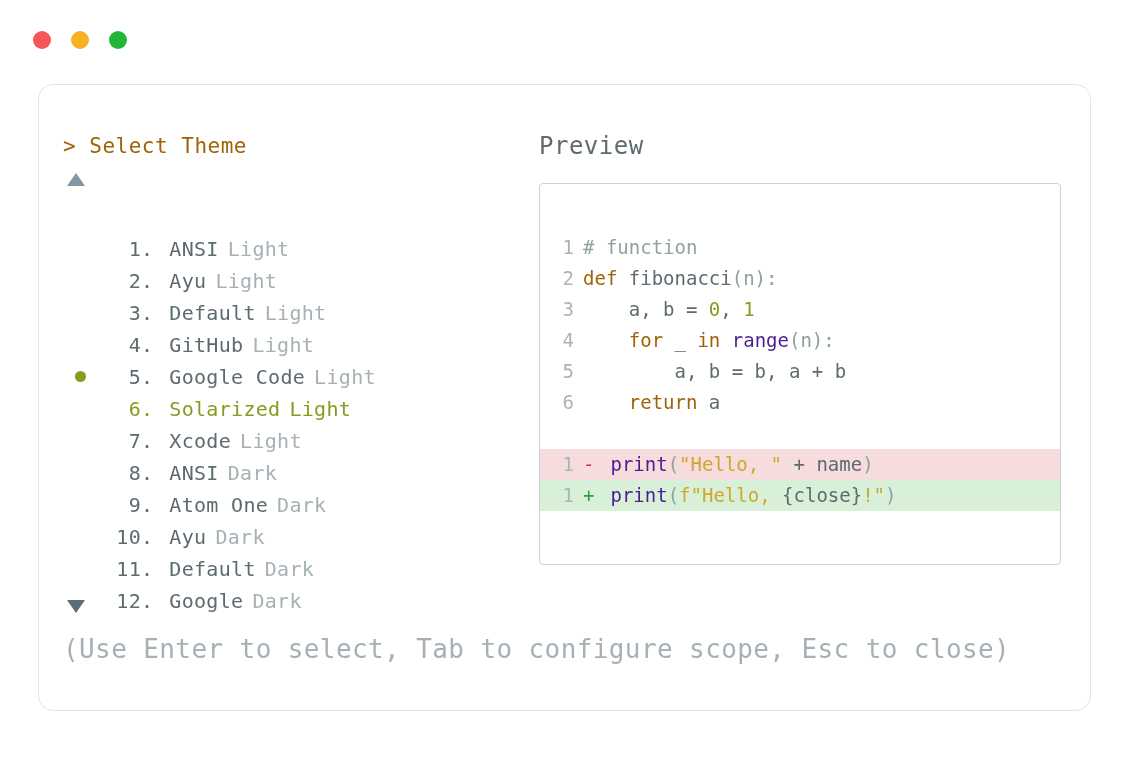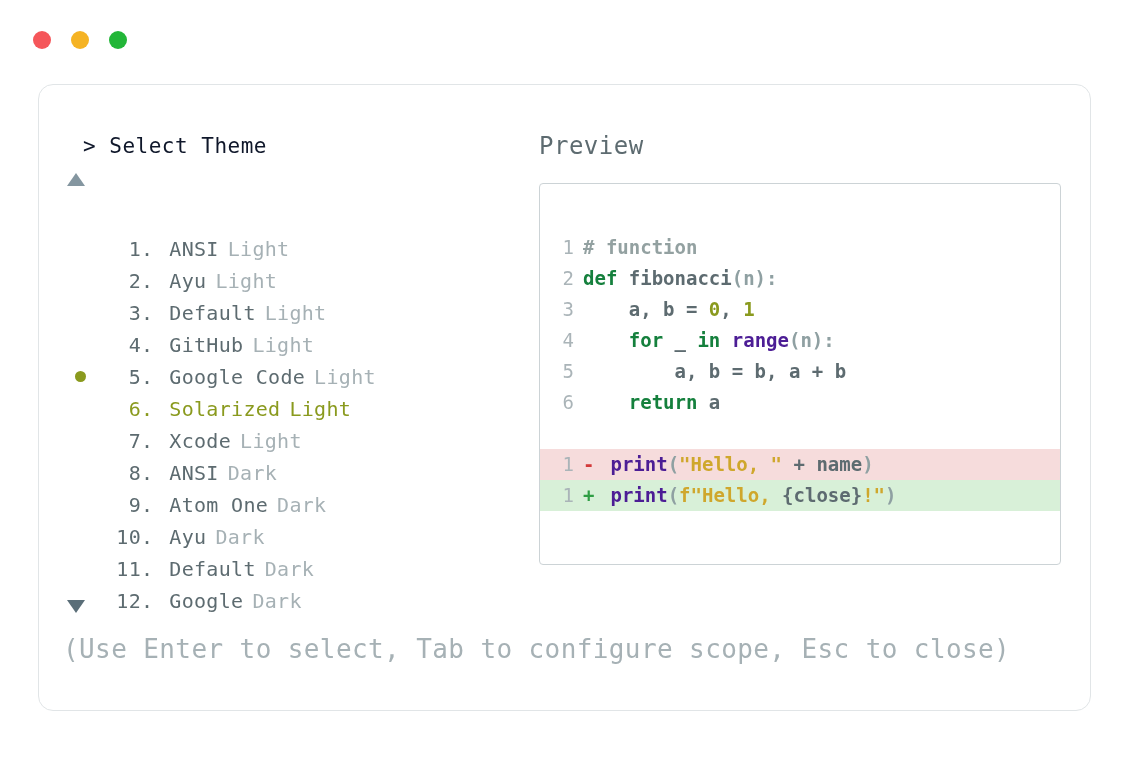--- a/index.html
+++ b/index.html
@@ -57,25 +57,24 @@
   
   .left-col {
     position: absolute;
     left: 24px;
     top: 48px;
     width: 470px;
   }
 
   .prompt-line {
     font-size: 21px;
-    color: #0f172a;
+    color: #a16207;
     letter-spacing: 0.5px;
     white-space: pre;
     line-height: 26px;
-    margin-left: 20px;
   }
 
   .scroll-arrow {
     width: 0;
     height: 0;
     margin-left: 4px;
   }
   .scroll-arrow.up {
     border-left: 9px solid transparent;
     border-right: 9px solid transparent;
@@ -178,32 +177,32 @@
     white-space: pre;
     padding-left: 18px;
   }
   .lineno {
     color: #aab4b8;
     width: 16px;
     flex: 0 0 16px;
     text-align: right;
     margin-right: 9px;
   }
-  .code-body { flex: 1 1 auto; font-weight: bold; }
+  .code-body { flex: 1 1 auto; }
 
   .diff-block { margin-top: 31px; }
   .code-line.diff-del { background: #f6dcdc; }
   .code-line.code-line.diff-add { background: #d8f0d8; }
   .diff-mark { width: 16px; display: inline-block; }
   .diff-mark.del { color: #d33a3a; }
   .diff-mark.add { color: #2f9e44; }
 
   
   .tok-comment { color: #93a1a1; }
-  .tok-kw      { color: #15803d; }
+  .tok-kw      { color: #a16207; }
   .tok-num     { color: #8a9a1e; }
   .tok-fn      { color: #4c1d95; }
   .tok-str     { color: #cfa72c; }
   .tok-plain   { color: #5d6b70; }
   .tok-punct   { color: #8fa0a2; }
 
   
   .hint {
     position: absolute;
     left: 24px;

